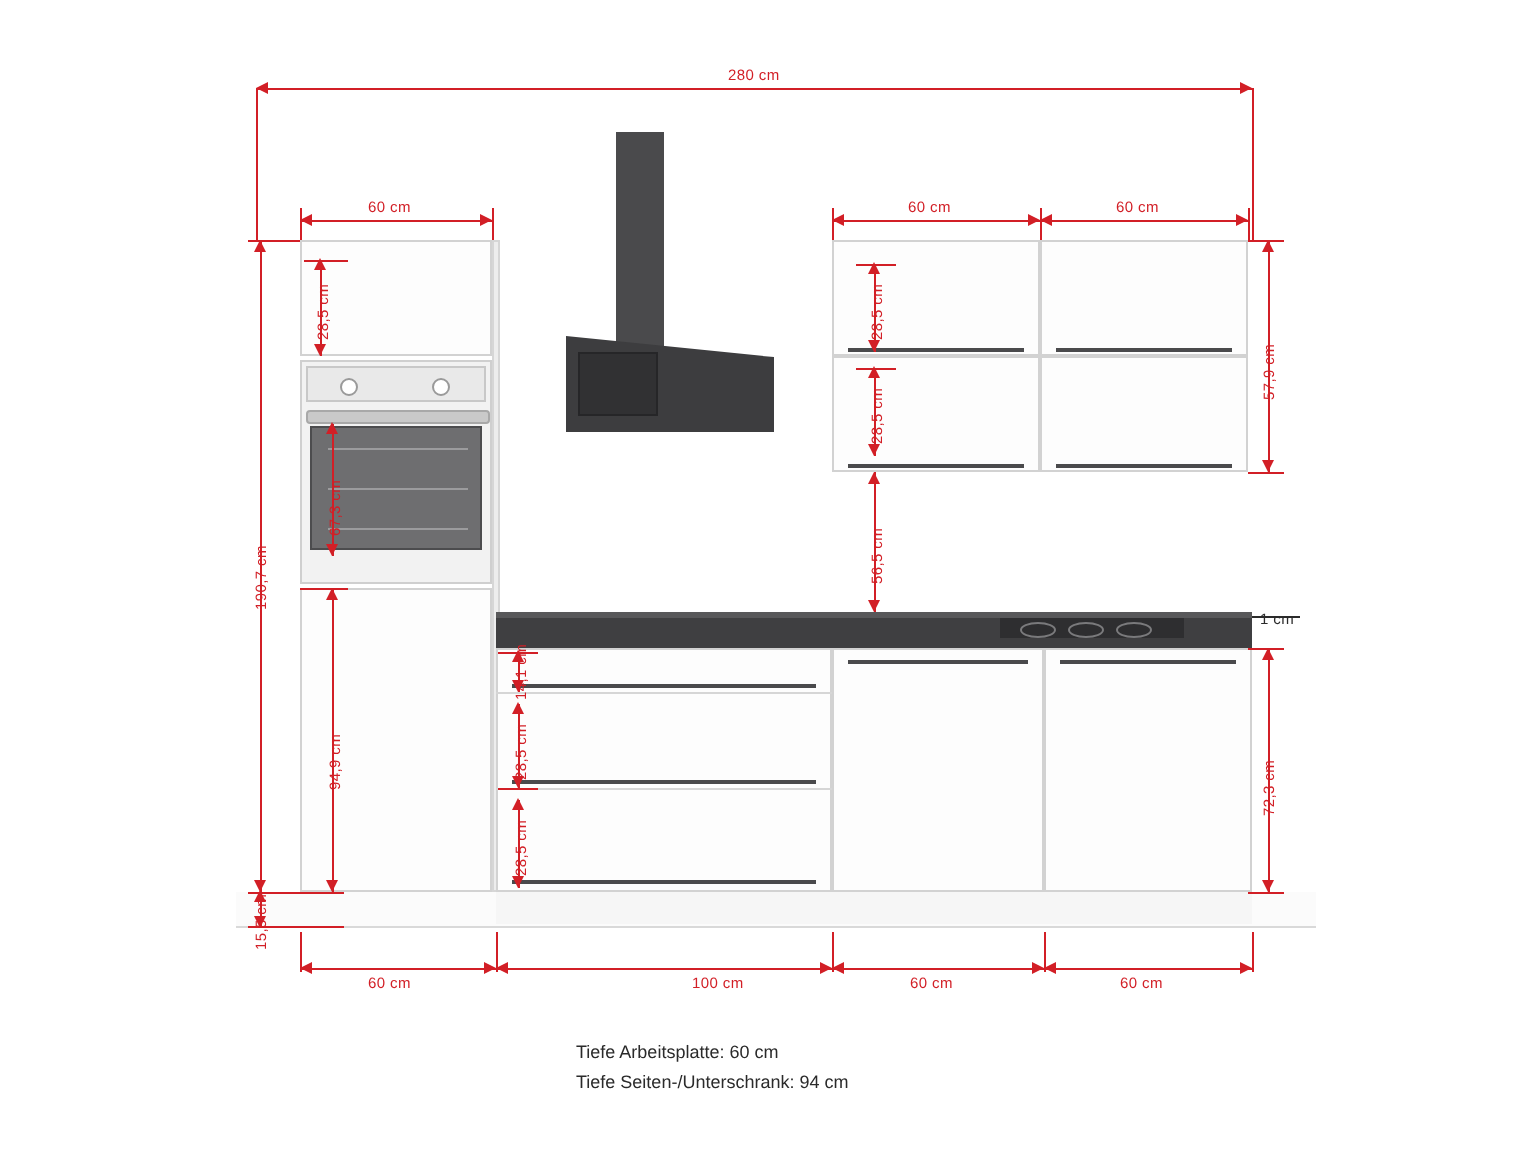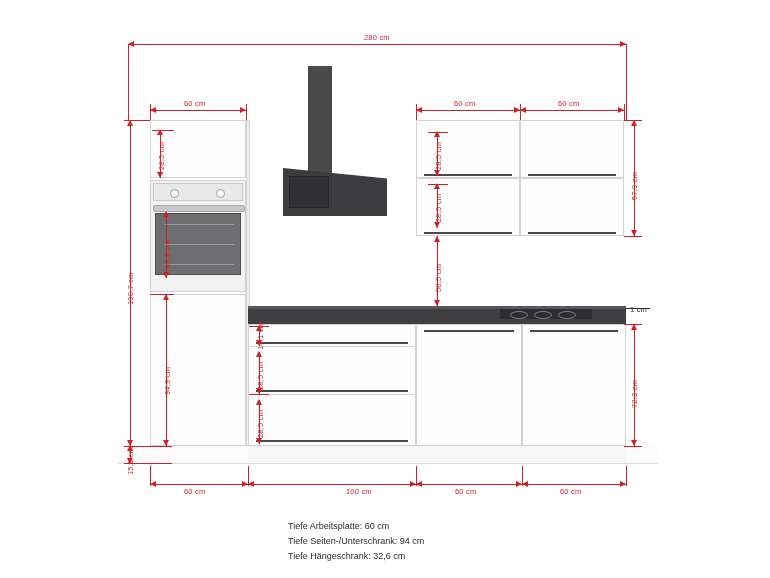--- a/index.html
+++ b/index.html
@@ -251,16 +251,15 @@
   <div class="lbl" style="left:455px;top:487px;">60 cm</div>
 
   <div class="dim dim-h" style="left:522px;top:484px;width:104px;"></div>
   <div class="arrow l" style="left:522px;top:481px;"></div>
   <div class="arrow r" style="left:620px;top:481px;"></div>
   <div class="lbl" style="left:560px;top:487px;">60 cm</div>
 
   <div class="caption">
     <div>Tiefe Arbeitsplatte: 60 cm</div>
     <div>Tiefe Seiten-/Unterschrank: 94 cm</div>
-    <div>Tiefe Hängeschrank: 32,6 cm</div>
   </div>
 
 </div>
 
 </body></html>

